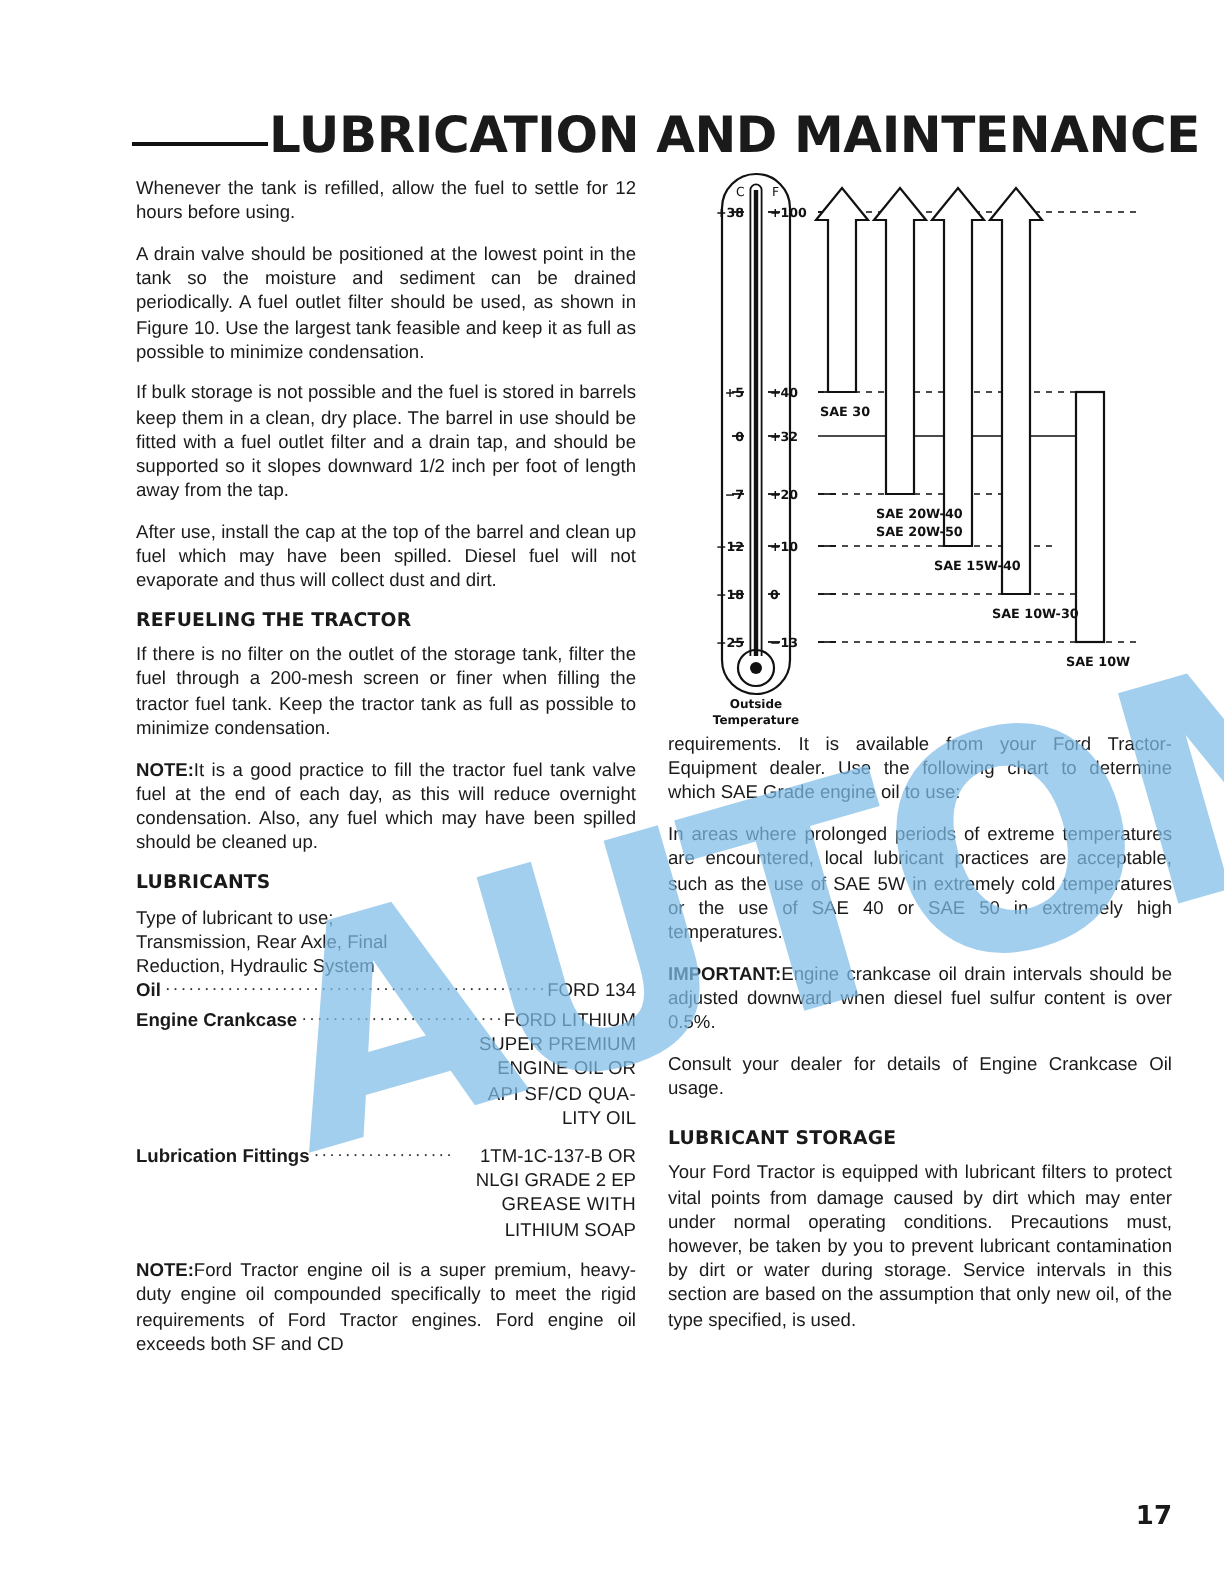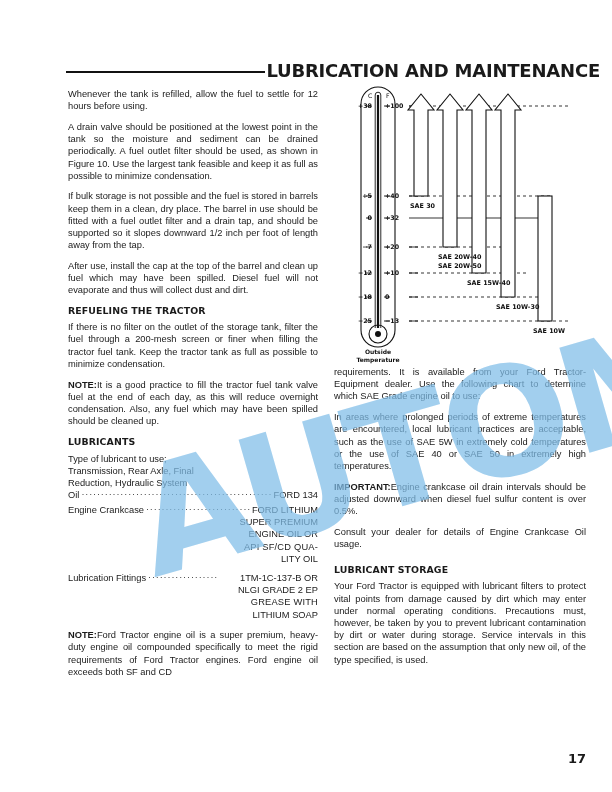--- a/index.html
+++ b/index.html
@@ -49,21 +49,21 @@
     align-items: flex-end;
     justify-content: flex-end;
   }
   #header .rule {
     flex: 1 1 auto;
     border-bottom: 2.5px solid #111;
     margin-bottom: 7px;
     margin-right: 1px;
   }
   #header .title {
-    font-size: 18px;
+    font-size: 25px;
     font-weight: bold;
     letter-spacing: -0.2px;
     font-family: "DejaVu Sans", sans-serif;
     white-space: nowrap;
     line-height: 1;
   }
 
   
   .col {
     position: absolute;
@@ -95,21 +95,21 @@
     margin: 0 0 2px 0;
     font-size: 9.3px;
     line-height: 12.4px;
   }
   .spec-plain { margin: 0; }
   .spec-row {
     display: flex;
     align-items: baseline;
     width: 100%;
   }
-  .spec-label { white-space: nowrap; flex: 0 0 auto; }
+  .spec-label { white-space: nowrap; flex: 0 0 auto; font-weight: bold; }
   .spec-dots {
     flex: 1 1 auto;
     overflow: hidden;
     white-space: nowrap;
     margin: 0 2px;
     font-size: 9px;
     letter-spacing: .9px;
     color: #333;
     transform: translateY(-1px);
   }

